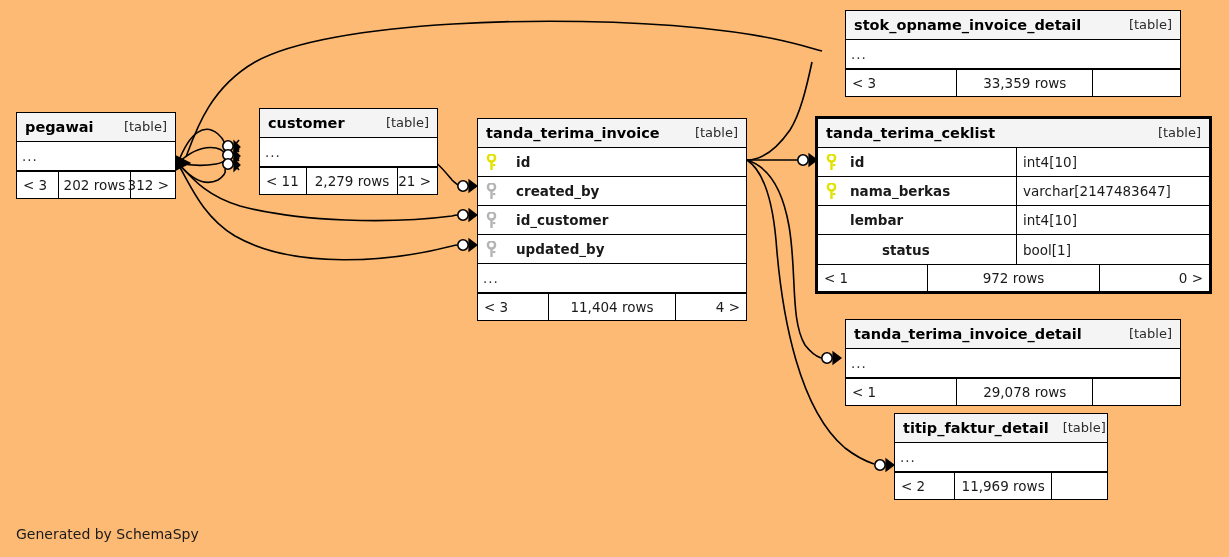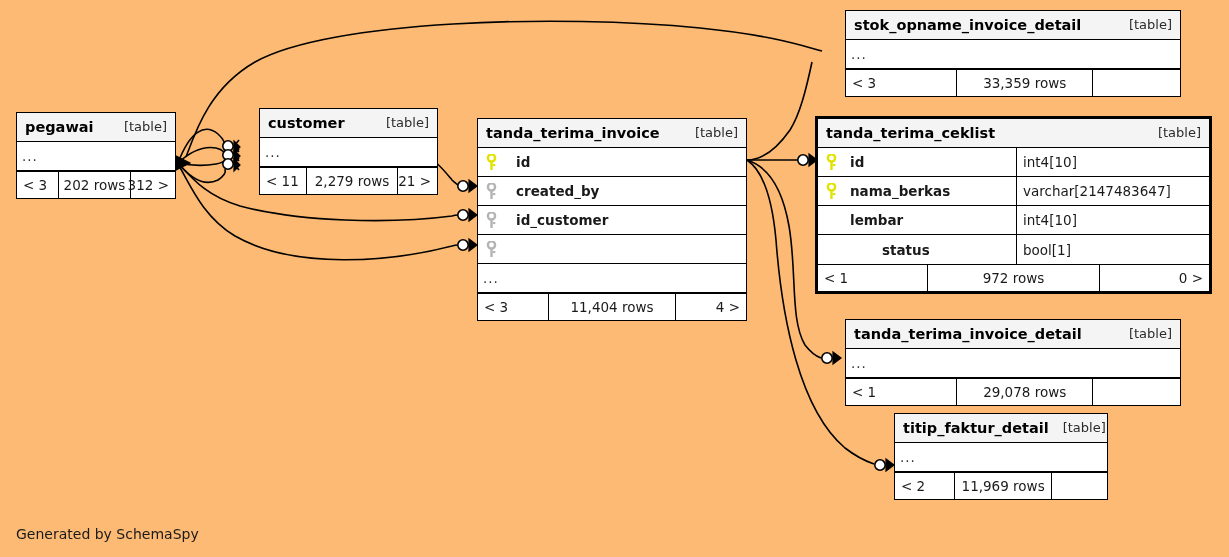--- a/index.html
+++ b/index.html
@@ -319,20 +319,21 @@
       </div>
 
       <div class="row">
         <span class="row-key">
           <svg class="key-ico" width="11" height="17" viewBox="0 0 11 17">
             <circle cx="5.5" cy="4" r="3.6" fill="none" stroke="#b4b4b4" stroke-width="2.4"></circle>
             <rect x="4.3" y="6.5" width="2.4" height="9.5" fill="#b4b4b4"></rect>
             <rect x="6.7" y="10" width="2.6" height="2.1" fill="#b4b4b4"></rect>
           </svg>
         </span>
+        <span class="row-name">updated_by</span>
       </div>
 
       <div class="row-ellipsis">...</div>
     </div>
     <div class="tbl-foot">
       <div class="foot-cell foot-left" style="width:26%;">&lt; 3</div>
       <div class="foot-cell foot-mid" style="width:48%;">11,404 rows</div>
       <div class="foot-cell foot-right" style="width:26%;">4 &gt;</div>
     </div>
   </div>

